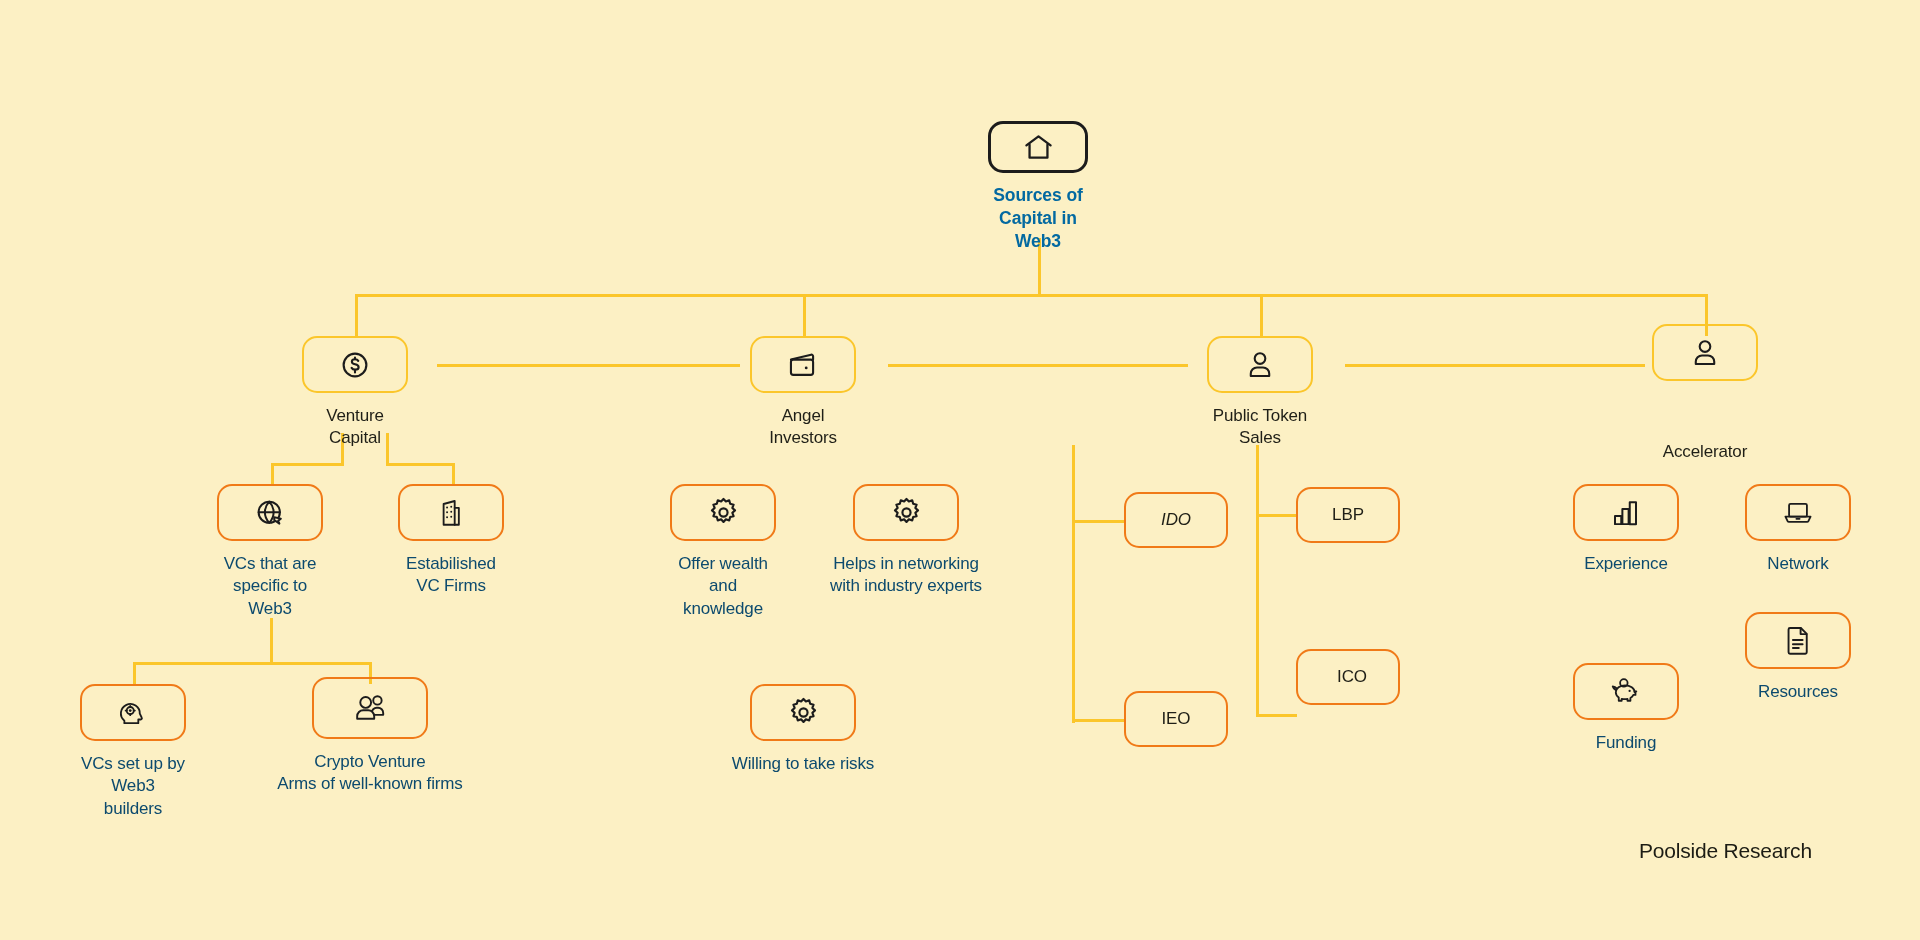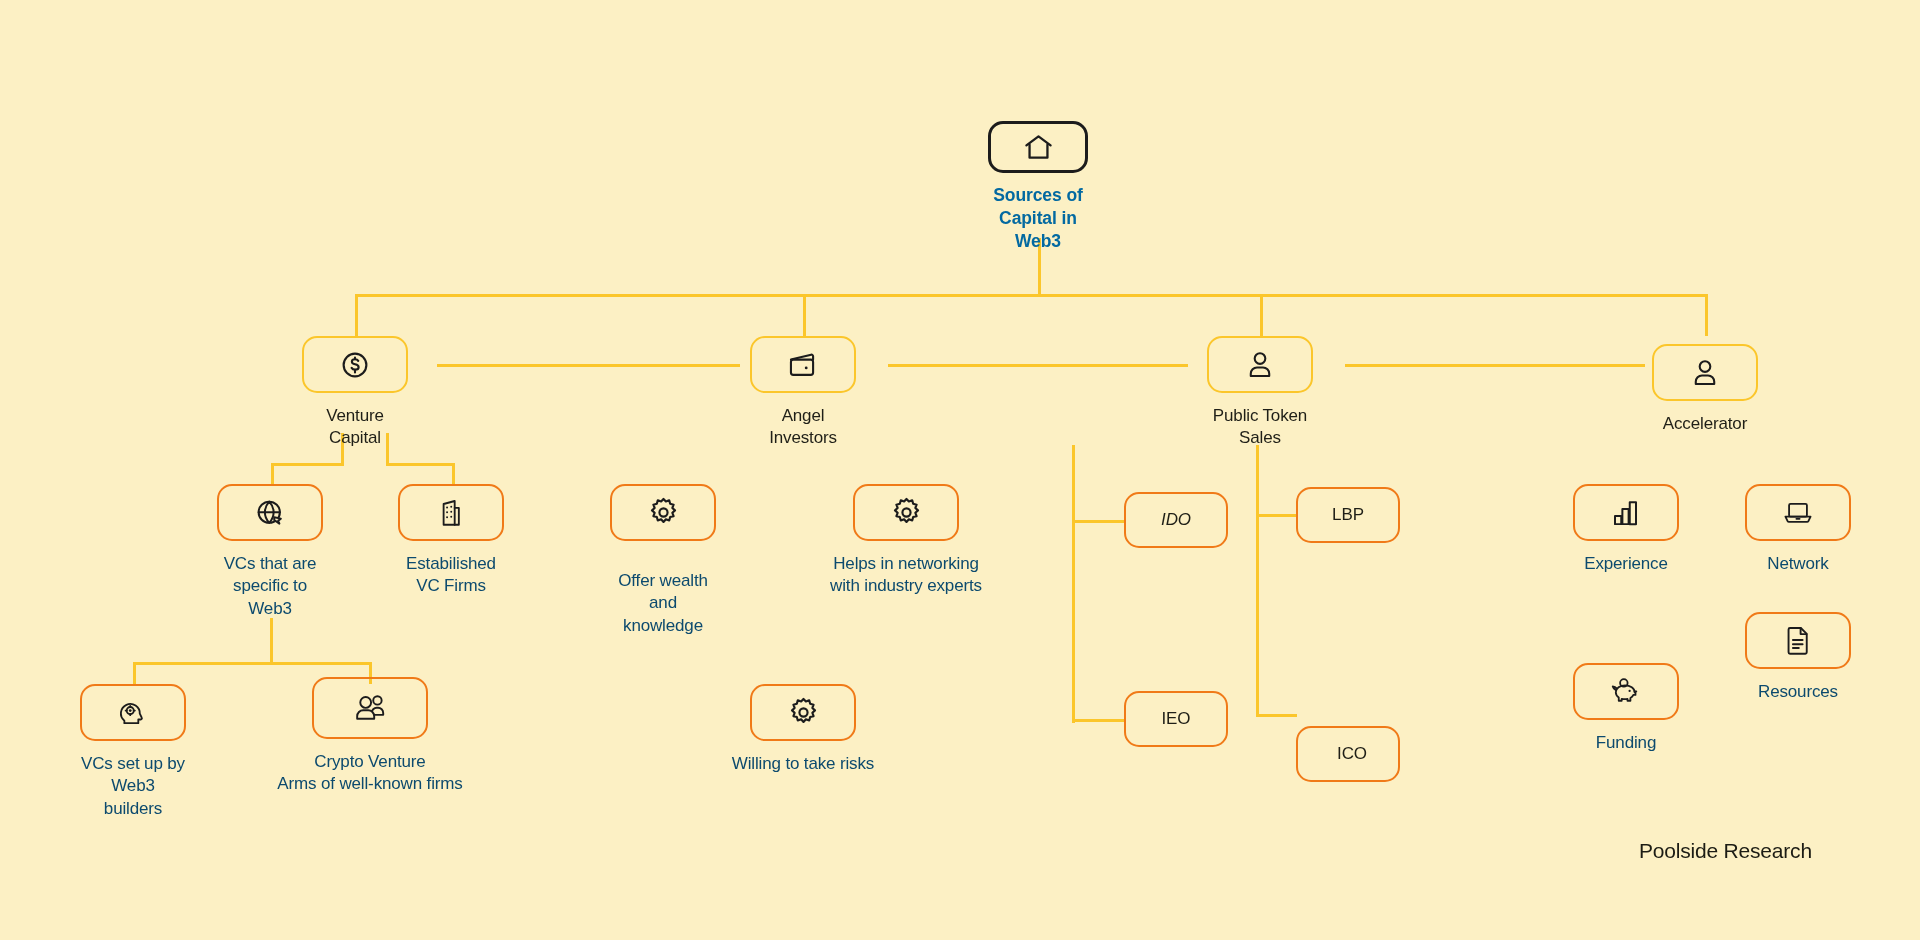--- a/index.html
+++ b/index.html
@@ -199,21 +199,21 @@
       <span>
         <svg width="26" height="30" viewBox="0 0 22 26" fill="none" stroke="#1C1C1C" stroke-width="1.8" stroke-linecap="round" stroke-linejoin="round">
           <circle cx="11" cy="7.4" r="4.6"></circle>
           <path d="M3 22.6 v-2.1 a5.4 5.4 0 0 1 5.4-5.4 h5.2 a5.4 5.4 0 0 1 5.4 5.4 v2.1 Z"></path>
         </svg>
       </span>
     </div>
     <div class="caption">Public Token Sales</div>
   </div>
 
-  <div class="node lvl1" style="left:1652px; top:344px; width:106px;">
+  <div class="node lvl1" style="left:1652px; top:324px; width:106px;gap:48px;">
     <div class="chip">
       <span>
         <svg width="26" height="30" viewBox="0 0 22 26" fill="none" stroke="#1C1C1C" stroke-width="1.8" stroke-linecap="round" stroke-linejoin="round">
           <circle cx="11" cy="7.4" r="4.6"></circle>
           <path d="M3 22.6 v-2.1 a5.4 5.4 0 0 1 5.4-5.4 h5.2 a5.4 5.4 0 0 1 5.4 5.4 v2.1 Z"></path>
         </svg>
       </span>
     </div>
     <div class="caption">Accelerator</div>
   </div>
@@ -283,21 +283,21 @@
           <path d="M4.3 21.4 v-2 a5 5 0 0 1 5-5 h4.2 a5 5 0 0 1 5 5 v2 Z" fill="#FCF0C4"></path>
         </svg>
       </span>
     </div>
     <div class="caption" style="white-space:nowrap;">
       <div>Crypto Venture</div>
       <div>Arms of well-known firms</div>
     </div>
   </div>
 
-  <div class="node lvl2" style="left:610px; top:484px; width:106px;gap:17px;">
+  <div class="node lvl2" style="left:670px; top:484px; width:106px;">
     <div class="chip">
       <span>
         <svg width="33" height="33" viewBox="0 0 26 26" fill="none" stroke="#1C1C1C" stroke-width="1.7" stroke-linecap="round" stroke-linejoin="round">
           <path d="M13 2.3 l1.9 2.05 2.6-.95 .75 2.7 2.7.75 -.95 2.6 2.05 1.9 -2.05 1.9 .95 2.6 -2.7 .75 -.75 2.7 -2.6-.95 -1.9 2.05 -1.9-2.05 -2.6 .95 -.75-2.7 -2.7-.75 .95-2.6 -2.05-1.9 2.05-1.9 -.95-2.6 2.7-.75 .75-2.7 2.6 .95 Z"></path>
           <circle cx="13" cy="13" r="3.2"></circle>
         </svg>
       </span>
     </div>
     <div class="caption">
       <div>Offer wealth and</div>
@@ -328,21 +328,21 @@
           <circle cx="13" cy="13" r="3.2"></circle>
         </svg>
       </span>
     </div>
     <div class="caption" style="white-space:nowrap;">Willing to take risks</div>
   </div>
 
   <div class="pill" style="left:1124px; top:492px;font-style:italic;">IDO</div>
   <div class="pill" style="left:1296px; top:487px;">LBP</div>
   <div class="pill" style="left:1124px; top:691px;">IEO</div>
-  <div class="pill" style="left:1296px; top:726px;padding-left:8px;">ICO</div>
+  <div class="pill" style="left:1296px; top:649px;padding-left:8px;">ICO</div>
 
   <div class="node lvl2" style="left:1573px; top:484px; width:106px;">
     <div class="chip">
       <span>
         <svg width="30" height="29" viewBox="0 0 24 23" fill="none" stroke="#1C1C1C" stroke-width="1.6" stroke-linejoin="round">
           <rect x="3.2" y="14.2" width="5" height="6.6"></rect>
           <rect x="9.1" y="8.6" width="5" height="12.2"></rect>
           <rect x="15" y="3.2" width="5" height="17.6"></rect>
         </svg>
       </span>

